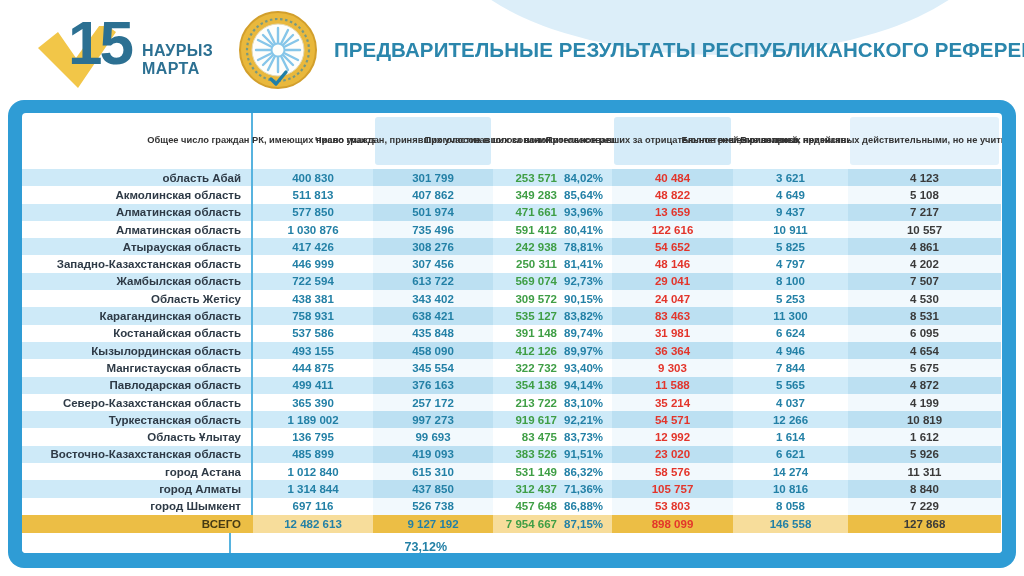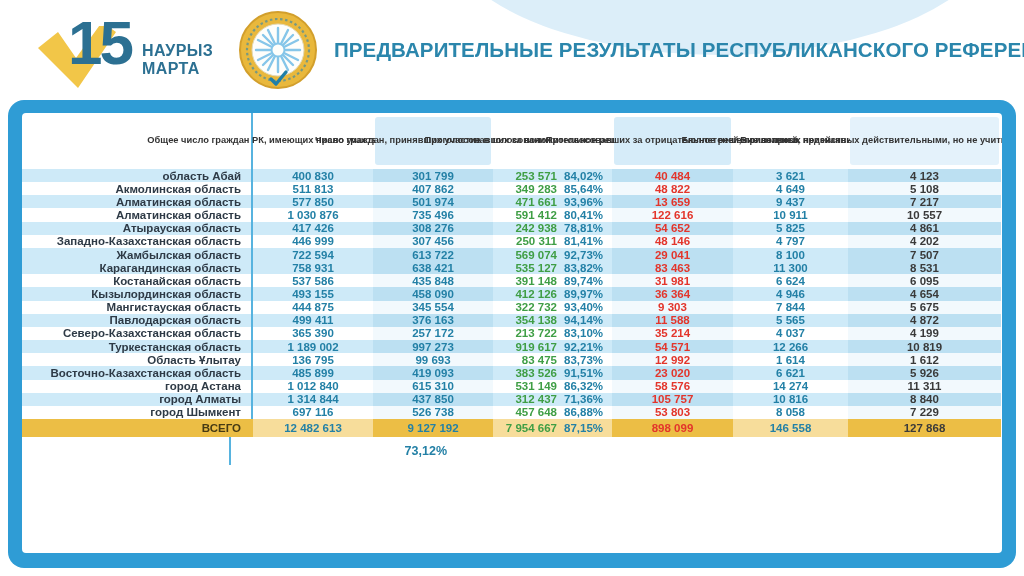--- a/index.html
+++ b/index.html
@@ -47,21 +47,21 @@
   .thead{height:56px;display:flex;}
   .thead .cell{padding:3px 2px;}
   .hbox{
     width:100%;height:48px;display:flex;align-items:center;justify-content:center;
     text-align:center;border-radius:3px;font-size:9.3px;line-height:1.25;color:#333;
     padding:0 3px;box-sizing:border-box;font-weight:bold;
   }
   .hbox.tint{background:#D6ECF9;}
   .hbox.tint-light{background:#E4F2FB;}
   
-  .rows{height:250px;display:flex;flex-direction:column;border-radius:22px;}
+  .rows{height:346px;display:flex;flex-direction:column;border-radius:22px;}
   .row{flex:1;display:flex;align-items:stretch;}
   .row .cell{font-size:11.5px;}
   .row .c-region{color:#2E3A46;font-size:11.5px;}
   .row.odd .cell{background:#CEEAF8;}
   .row.odd .cell.tintcol{background:#BCE0F2;}
   .row.even .cell{background:#ffffff;}
   .row.even .cell.tintcol{background:#F2F9FD;}
   .row.odd .c-region,.row.even .c-region{background-clip:padding-box;}
   
   .v-teal{color:#2380A6}.v-green{color:#3F9E45}.v-red{color:#E3352B}.v-dark{color:#3A3A3A}
@@ -232,20 +232,32 @@
         <div class="cell c2 v-teal tintcol">613 722</div>
         <div class="cell c3">
           <span class="yesnum v-green">569 074</span>
           <span class="yespct v-teal">92,73%</span>
         </div>
         <div class="cell c4 v-red tintcol">29 041</div>
         <div class="cell c5 v-teal">8 100</div>
         <div class="cell c6 v-dark tintcol">7 507</div>
       </div>
 
+      <div class="row even">
+        <div class="cell c-region">Область Жетісу</div>
+        <div class="cell c1 v-teal">438 381</div>
+        <div class="cell c2 v-teal tintcol">343 402</div>
+        <div class="cell c3">
+          <span class="yesnum v-green">309 572</span>
+          <span class="yespct v-teal">90,15%</span>
+        </div>
+        <div class="cell c4 v-red tintcol">24 047</div>
+        <div class="cell c5 v-teal">5 253</div>
+        <div class="cell c6 v-dark tintcol">4 530</div>
+      </div>
 
       <div class="row odd">
         <div class="cell c-region">Карагандинская область</div>
         <div class="cell c1 v-teal">758 931</div>
         <div class="cell c2 v-teal tintcol">638 421</div>
         <div class="cell c3">
           <span class="yesnum v-green">535 127</span>
           <span class="yespct v-teal">83,82%</span>
         </div>
         <div class="cell c4 v-red tintcol">83 463</div>

